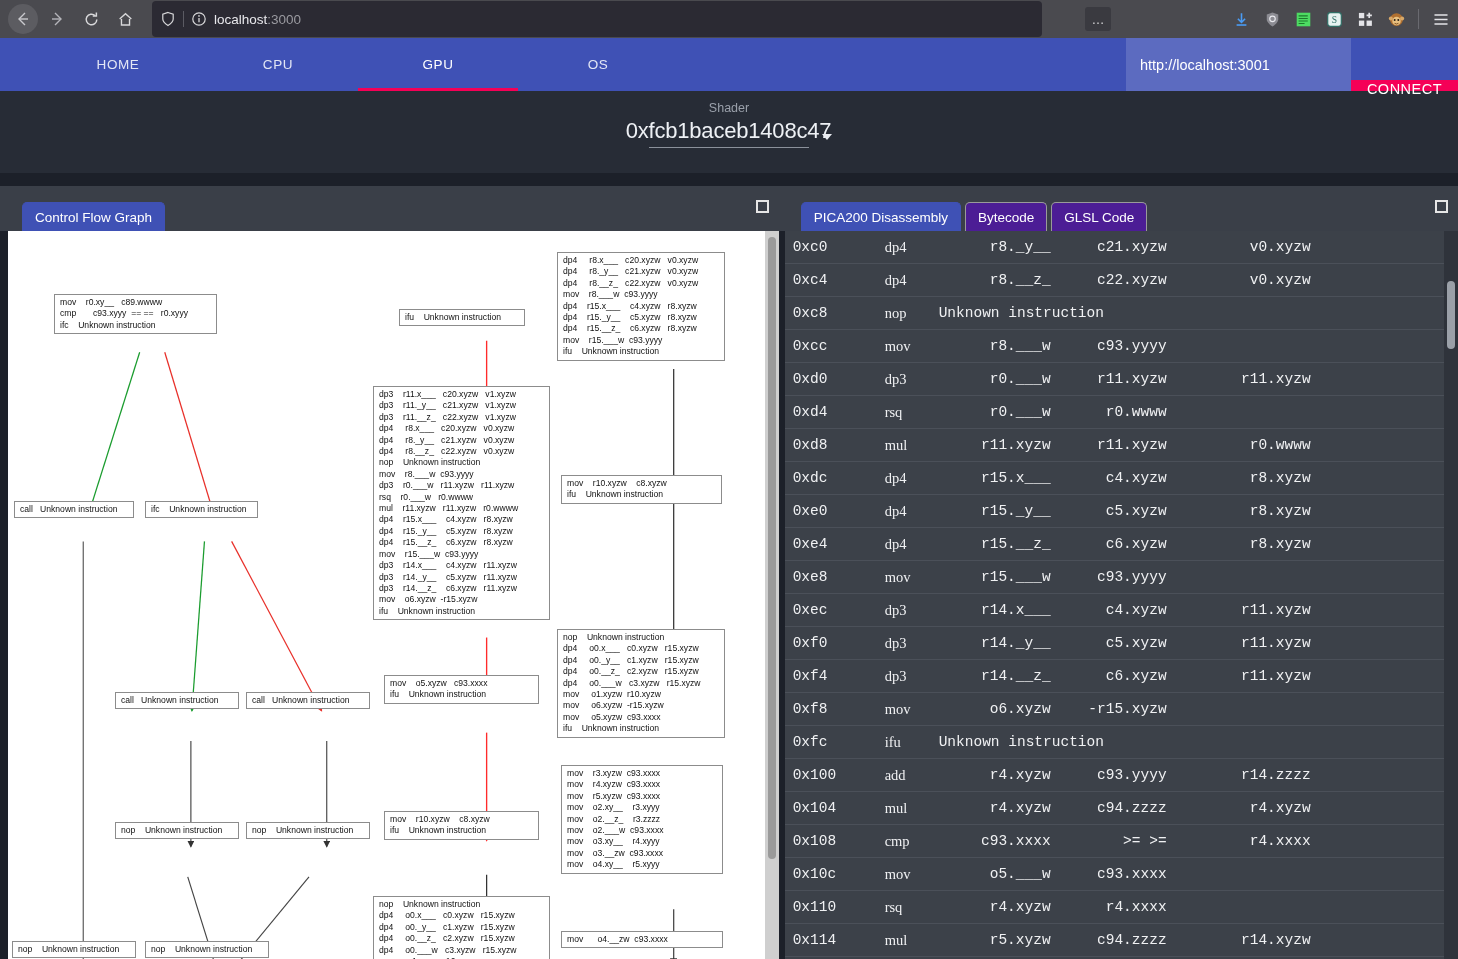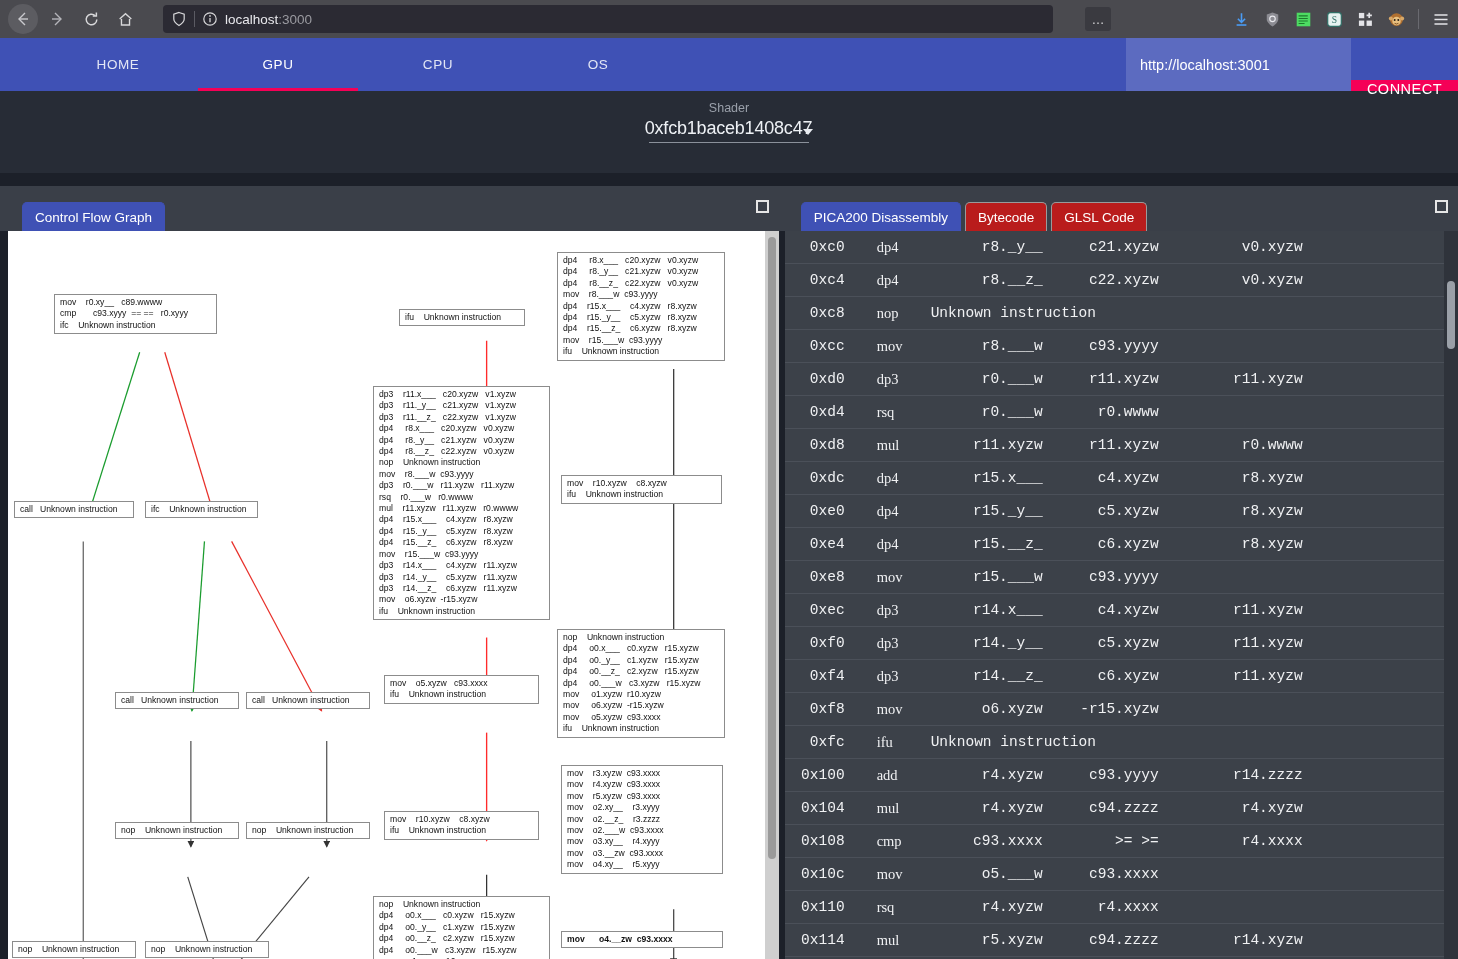--- a/index.html
+++ b/index.html
@@ -18,22 +18,22 @@
     position: relative;
   }
   .nav-btn {
     width: 30px; height: 30px; border-radius: 50%;
     display: flex; align-items: center; justify-content: center;
     color: #d8d8da; font-size: 17px; margin-right: 4px;
     flex: 0 0 auto;
   }
   .nav-btn.disabled { color: #8a8a8e; background: #5c5c61; }
   .urlbar {
-    flex: 0 0 890px; height: 28px; background: #2b2a33;
-    border-radius: 4px; margin-left: 19px;
+    flex: 0 0 890px; height: 36px; background: #2b2a33;
+    border-radius: 4px; margin-left: 8px;
     display: flex; align-items: center; padding: 0 8px; gap: 7px;
   }
   .urlbar .u-text { color: #e8e8ec; font-size: 13.5px; white-space: nowrap; }
   .urlbar .u-text .dim { color: #9a9aa0; }
   .shield-ico, .info-ico { width: 16px; height: 16px; flex: 0 0 auto; }
   .urlbar .sep { width: 1px; height: 16px; background: #5b5b63; }
   .dots-btn {
     margin-left: auto; width: 26px; height: 24px; background: #3a3a40;
     border-radius: 3px; color: #d8d8da; font-size: 13px;
     display: flex; align-items: center; justify-content: center;
@@ -83,21 +83,21 @@
     height: 82px; background: #272c36;
     display: flex; flex-direction: column; align-items: center;
     padding-top: 10px;
   }
   #shader-label { color: #9aa0aa; font-size: 12.5px; margin-bottom: 3px; }
   #shader-select-wrap {
     width: 160px; border-bottom: 1px solid #8b919b;
     display: flex; align-items: flex-end; justify-content: center;
     padding-bottom: 3px; position: relative;
   }
-  #shader-value { color: #eef1f5; font-size: 18px; letter-spacing: -.2px; }
+  #shader-value { color: #eef1f5; font-size: 22px; letter-spacing: -.2px; }
   #shader-caret {
     width: 0; height: 0; border-left: 5px solid transparent;
     border-right: 5px solid transparent; border-top: 6px solid #e9ecf1;
     margin-left: -9px; margin-bottom: 4px;
   }
 
   
   #panels {
     position: absolute; top: 186px; left: 0; right: 0; bottom: 0;
     display: flex; background: #1c2029;
@@ -106,21 +106,21 @@
   #left-panel  { width: 816px; }
   #right-panel { width: 712px; }
 
   .panel-head {
     height: 45px; background: #3a3f48; position: relative;
     display: flex; align-items: flex-end; padding-left: 22px;
   }
   .tab-chip {
     height: 29px; padding: 0 12px; border-radius: 5px 5px 0 0;
     display: flex; align-items: center; font-size: 13.5px;
-    color: #ffffff; background: #b91c1c; margin-right: 4px;
+    color: #ffffff; background: #4c1d95; margin-right: 4px;
     border: 1px solid #9a9a9a; border-bottom: none;
   }
   .tab-chip.active { background: #3f51b5; border-color: #3f51b5; }
   .maximize-box {
     position: absolute; right: 10px; top: 14px;
     width: 13px; height: 13px; border: 2px solid #e6e6e6;
   }
   .panel-body { flex: 1; position: relative; overflow: hidden; }
 
   
@@ -149,21 +149,21 @@
   #disasm {
     position: absolute; inset: 0 14px 0 6px;
     background: #3c4149; overflow: hidden;
   }
   .disasm-row {
     display: flex; align-items: center; height: 33px;
     border-bottom: 1px solid #4b5059;
     font-family: "Liberation Mono", monospace;
     font-size: 14.5px; color: #f0f1f3; white-space: pre;
   }
-  .disasm-row .addr { width: 72px; text-align: right; padding-right: 12px; }
+  .disasm-row .addr { width: 72px; padding-right: 12px; margin-left: 8px; }
   .disasm-row .op   { width: 68px; padding-left: 20px; font-family: Liberation Serif, serif; }
   .disasm-row .dst  { width: 118px; text-align: right; }
   .disasm-row .s1   { width: 120px; text-align: right; padding-right: 4px; }
   .disasm-row .s2   { width: 140px; text-align: right; }
   .disasm-row .unknown { padding-left: 6px; }
   .dis-scroll-track {
     position: absolute; right: 0; top: 0; bottom: 0; width: 14px;
     background: #2f333b;
   }
   .dis-scroll-thumb {
@@ -263,22 +263,22 @@
     <div class="eicon">
       <svg width="19" height="19" viewBox="0 0 16 16">
         <path d="M2.2 4 H13.8 M2.2 8 H13.8 M2.2 12 H13.8" stroke="#e4e4e8" stroke-width="1.5"></path>
       </svg>
     </div>
   </div>
 </div>
 
 <div id="appnav">
   <div class="nav-tab">HOME</div>
+  <div class="nav-tab">CPU</div>
   <div class="nav-tab active">GPU</div>
-  <div class="nav-tab">CPU</div>
   <div class="nav-tab">OS</div>
   <div id="connect-group">
     <input id="host-input" type="text" value="http://localhost:3001" style="">
     <button id="connect-btn">CONNECT</button>
   </div>
 </div>
 
 <div id="shader-area">
   <div id="shader-label">Shader</div>
   <div id="shader-select-wrap">
@@ -418,21 +418,21 @@
 ifu    Unknown instruction</div>
         <div class="cfg-node" style="left:553px;top:534px;width:162px;">mov    r3.xyzw  c93.xxxx
 mov    r4.xyzw  c93.xxxx
 mov    r5.xyzw  c93.xxxx
 mov    o2.xy__    r3.xyyy
 mov    o2.__z_    r3.zzzz
 mov    o2.___w  c93.xxxx
 mov    o3.xy__    r4.xyyy
 mov    o3.__zw  c93.xxxx
 mov    o4.xy__    r5.xyyy</div>
-        <div class="cfg-node" style="left:553px;top:700px;width:162px;font-weight:bold;">mov      o4.__zw  c93.xxxx</div>
+        <div class="cfg-node" style="left:553px;top:700px;width:162px;">mov      o4.__zw  c93.xxxx</div>
       </div>
       <div class="cfg-scroll-track">
         <div class="cfg-scroll-thumb"></div>
       </div>
     </div>
   </div>
 
   <div class="panel" id="right-panel">
     <div class="panel-head">
       <div class="tab-chip active">PICA200 Disassembly</div>

